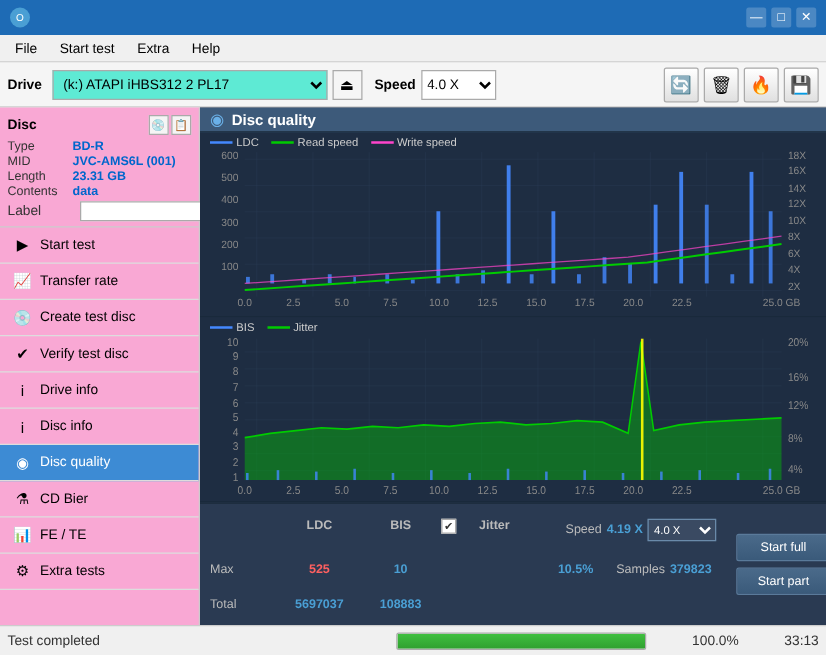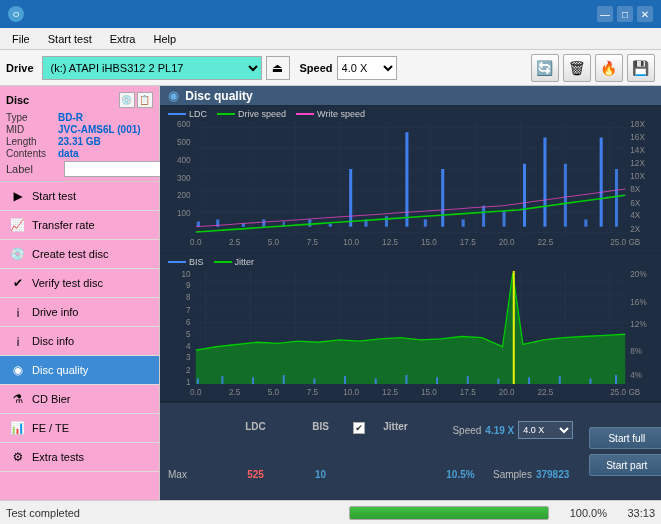--- a/index.html
+++ b/index.html
@@ -61,21 +61,21 @@
     
     .charts { flex: 1; display: flex; flex-direction: column; overflow: hidden; }
     .chart-container { flex: 1; position: relative; border-bottom: 1px solid #1a2a3a; }
     .chart-svg { width: 100%; height: 100%; }
 
     
     .bottom-panel { height: 98px; background: #2a3a52; border-top: 1px solid #1a2a3a; display: flex; flex-direction: column; }
     .action-btn { height: 22px; min-width: 75px; border: 1px solid #5a7a9a; background: linear-gradient(to bottom, #4a6a8a, #3a5a7a); color: white; font-size: 10px; cursor: pointer; border-radius: 2px; }
 
     
-    .status-bar { height: 24px; background: #f0f0f0; border-top: 1px solid #ccc; display: flex; align-items: center; padding: 0 6px; gap: 8px; }
+    .status-bar { height: 24px; background: #f0f0f0; border-top: 1px solid #ccc; display: flex; align-items: center; padding: 0 6px; gap: 24px; }
     .status-text { font-size: 11px; color: #333; flex: 1; }
     .progress-bar-container { width: 200px; height: 14px; background: #d0d0d0; border: 1px solid #aaa; border-radius: 2px; overflow: hidden; }
     .progress-bar-fill { height: 100%; background: linear-gradient(to bottom, #40c040, #30a030); }
     .progress-text { font-size: 11px; color: #333; min-width: 50px; text-align: right; }
     .time-text { font-size: 11px; color: #333; min-width: 40px; text-align: right; }
   </style>
 </head>
 <body>
 
 <div class="title-bar">
@@ -204,21 +204,21 @@
 
       <div class="chart-container" style="position:relative; background:#1e2d42; flex:1;">
 
         <div style="position:absolute; top:3px; left:8px; display:flex; gap:10px; z-index:2;">
           <div style="display:flex; align-items:center; gap:3px;">
             <div style="width:18px;height:2px;background:#4488ff;"></div>
             <span style="font-size:9px;color:#ccc;">LDC</span>
           </div>
           <div style="display:flex; align-items:center; gap:3px;">
             <div style="width:18px;height:2px;background:#00cc00;"></div>
-            <span style="font-size:9px;color:#ccc;">Drive speed</span>
+            <span style="font-size:9px;color:#ccc;">Read speed</span>
           </div>
           <div style="display:flex; align-items:center; gap:3px;">
             <div style="width:18px;height:2px;background:#ff44cc;"></div>
             <span style="font-size:9px;color:#ccc;">Write speed</span>
           </div>
         </div>
         <svg class="chart-svg" viewBox="0 0 490 140" preserveAspectRatio="none" style="position:absolute;top:0;left:0;width:100%;height:100%;">
           <defs>
             <pattern id="grid1" width="44" height="20" patternUnits="userSpaceOnUse">
               <path d="M 44 0 L 0 0 0 20" fill="none" stroke="#2a3d56" stroke-width="0.5"></path>
@@ -383,20 +383,25 @@
             <div style="width:55px; font-size:10px; color:#bbb;">Max</div>
             <div style="width:65px; font-size:10px; color:#ff6060; text-align:center; font-weight:bold;">525</div>
             <div style="width:65px; font-size:10px; color:#4a9fd4; text-align:center; font-weight:bold;">10</div>
             <div style="width:75px;"></div>
             <div style="width:65px; font-size:10px; color:#4a9fd4; text-align:center; font-weight:bold;">10.5%</div>
             <div style="flex:1; display:flex; align-items:center; gap:4px; justify-content:flex-end; padding-right:4px;">
               <span style="font-size:10px;color:#bbb;">Samples</span>
               <span style="font-size:10px;color:#4a9fd4;font-weight:bold;">379823</span>
             </div>
           </div>
+          <div style="display:flex; gap:0;">
+            <div style="width:55px; font-size:10px; color:#bbb;">Total</div>
+            <div style="width:65px; font-size:10px; color:#4a9fd4; text-align:center; font-weight:bold;">5697037</div>
+            <div style="width:65px; font-size:10px; color:#4a9fd4; text-align:center; font-weight:bold;">108883</div>
+          </div>
         </div>
 
         <div style="display:flex;flex-direction:column;justify-content:center;gap:5px;padding:6px 8px;">
           <button class="action-btn">Start full</button>
           <button class="action-btn">Start part</button>
         </div>
       </div>
     </div>
   </div>
 </div>

